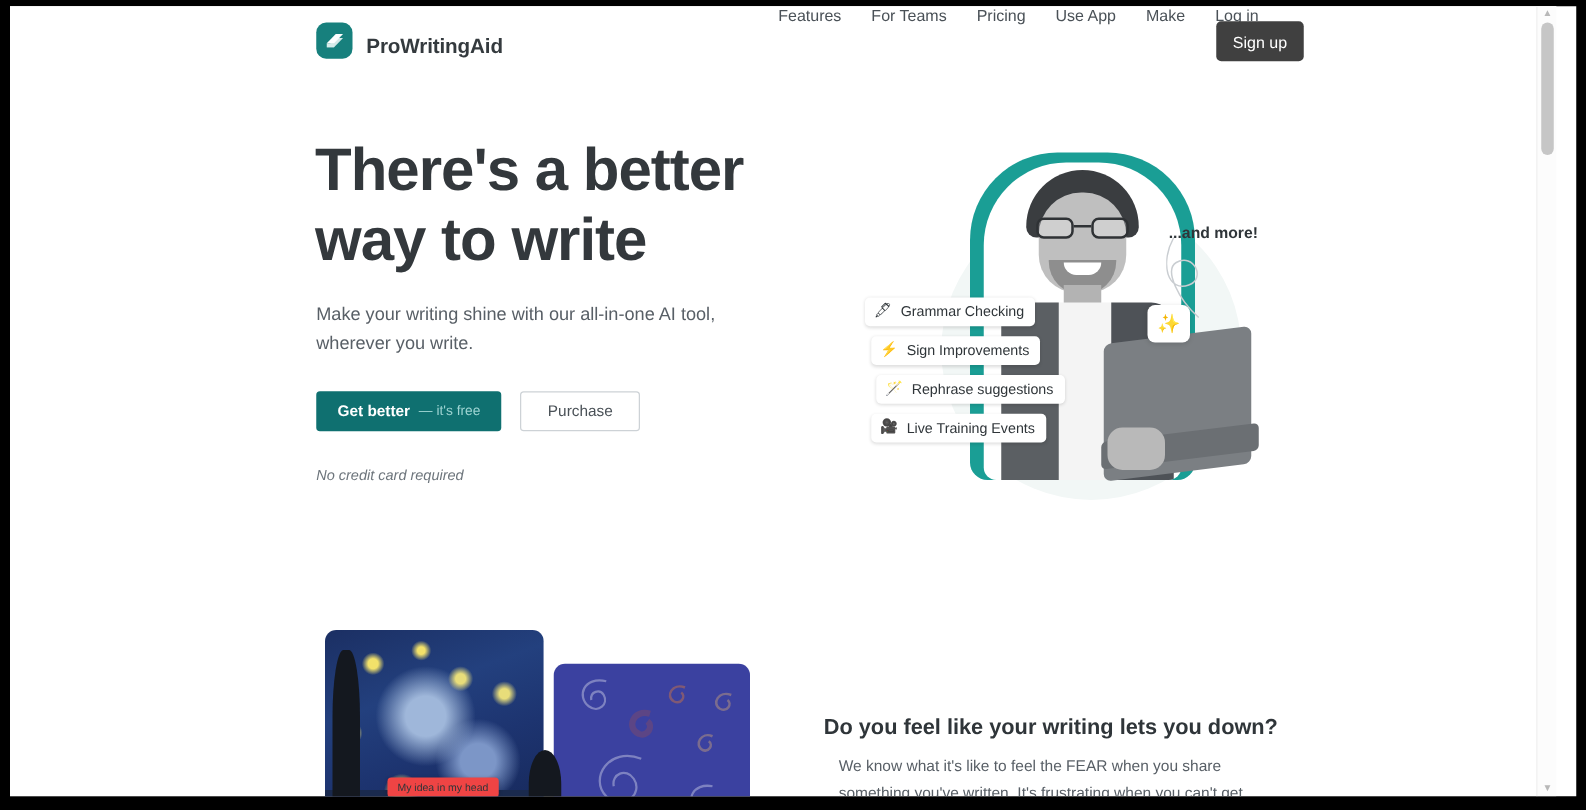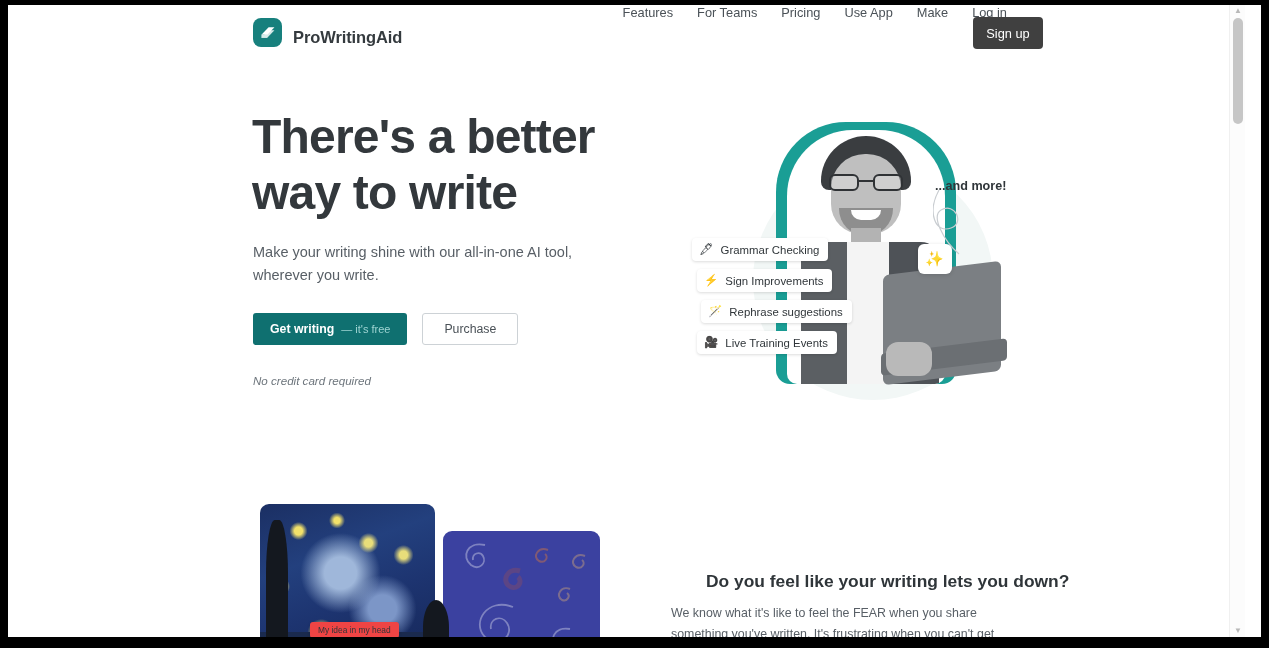--- a/index.html
+++ b/index.html
@@ -249,21 +249,21 @@
     padding:3px 8px; font-size:8.4px; color:#2f3539;
     box-shadow:0 1px 3px rgba(0,0,0,0.2); white-space:nowrap;
   }
   #idea-caption:after {
     content:""; position:absolute; left:26px; bottom:-5px;
     border-left:5px solid transparent; border-right:5px solid transparent;
     border-top:5px solid #ffffff;
   }
 
   #s2-title {
-    position:absolute; left:698px; top:566px;
+    position:absolute; left:651px; top:566px;
     font-size:17.4px; font-weight:bold; color:#2f3539; white-space:nowrap;
   }
   #s2-body {
     position:absolute; left:663px; top:598px; width:345px;
     font-size:12.4px; line-height:20.5px; color:#585f66;
   }
 </style>
 </head>
 <body>
 
@@ -295,21 +295,21 @@
 
         <button id="signup-btn">Sign up</button>
       </div>
 
       <h1 id="hero-title">There's a better way to write</h1>
 
       <p id="hero-sub">Make your writing shine with our all-in-one AI tool, wherever you write.</p>
 
       <div id="cta-row">
         <button id="get-started">
-          <span id="gs-main">Get writing</span>
+          <span id="gs-main">Get better</span>
           <span id="gs-sub">— it's free</span>
         </button>
         <button id="purchase">Purchase</button>
       </div>
 
       <div id="no-cc">No credit card required</div>
 
       <div id="hero-art">
         <div id="art-circle"></div>
         <div id="art-teal-blob"></div>

